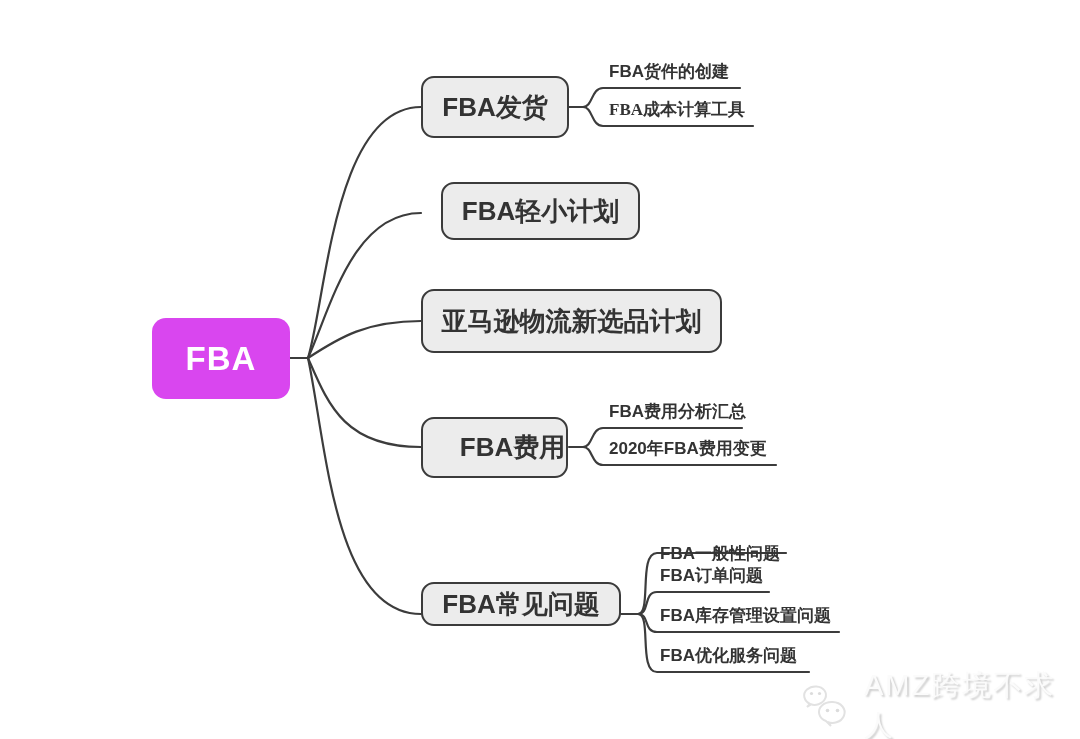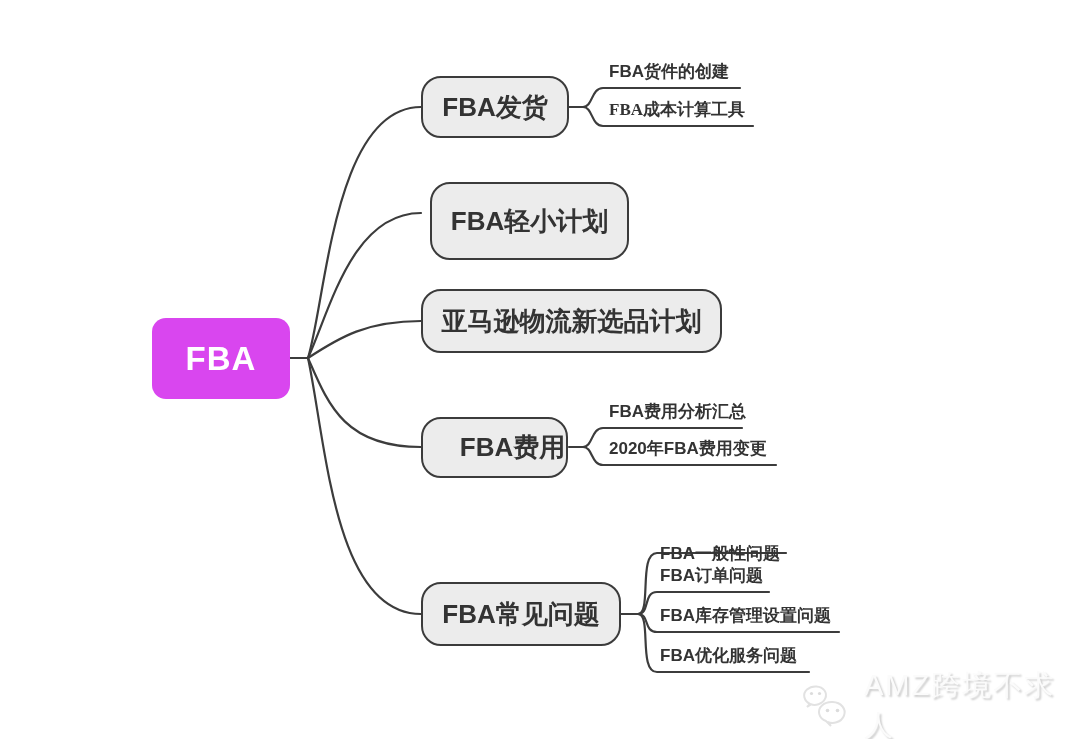--- a/index.html
+++ b/index.html
@@ -11,21 +11,21 @@
   .wires path{fill:none;stroke:#3c3c3c;stroke-width:2.2;stroke-linecap:round;}
   .node{
     position:absolute;display:flex;align-items:center;justify-content:center;
     box-sizing:border-box;white-space:nowrap;
   }
   .root{
     background:#d946ef;color:#ffffff;border-radius:14px;
     font-size:33px;font-weight:bold;letter-spacing:1px;
   }
   .branch{
-    background:#ececec;border:2.5px solid #3b3b3b;border-radius:20px;
+    background:#ececec;border:2.5px solid #3b3b3b;border-radius:13px;
     color:#333333;font-size:26px;font-weight:bold;
   }
   .leaf{
     position:absolute;color:#333333;font-size:17px;font-weight:600;
     white-space:nowrap;height:24px;line-height:24px;
   }
   .watermark{
     position:absolute;left:800px;top:666px;display:flex;align-items:center;gap:8px;
   }
   .wm-text{
@@ -59,27 +59,27 @@
     <path d="M638,614 C652,614 638,553 657,553 H786"></path>
     <path d="M638,614 C650,614 643,592 657,592 H769"></path>
     <path d="M638,614 C650,614 643,632 657,632 H839"></path>
     <path d="M638,614 C652,614 638,672 657,672 H809"></path>
   </svg>
 
   <div class="node root" style="left:152px;top:318px;width:138px;height:81px;">FBA</div>
 
   <div class="node branch" style="left:421px;top:76px;width:148px;height:62px;">FBA发货</div>
 
-  <div class="node branch" style="left:430px;top:182px;width:199px;height:78px;">FBA轻小计划</div>
+  <div class="node branch" style="left:441px;top:182px;width:199px;height:58px;">FBA轻小计划</div>
 
   <div class="node branch" style="left:421px;top:289px;width:301px;height:64px;text-align:right;">亚马逊物流新选品计划</div>
 
   <div class="node branch" style="left:421px;top:417px;width:147px;height:61px;padding-left:36px;">FBA费用</div>
 
-  <div class="node branch" style="left:421px;top:582px;width:200px;height:64px;">FBA常见问题</div>
+  <div class="node branch" style="left:421px;top:582px;width:200px;height:44px;">FBA常见问题</div>
 
   <div class="leaf" style="left:609px;top:60px;">FBA货件的创建</div>
   <div class="leaf" style="left:609px;top:98px;font-family:Liberation Serif, serif;">FBA成本计算工具</div>
 
   <div class="leaf" style="left:609px;top:400px;">FBA费用分析汇总</div>
   <div class="leaf" style="left:609px;top:437px;">2020年FBA费用变更</div>
 
   <div class="leaf" style="left:660px;top:525px;margin-top:17px;">FBA一般性问题</div>
   <div class="leaf" style="left:660px;top:564px;">FBA订单问题</div>
   <div class="leaf" style="left:660px;top:604px;">FBA库存管理设置问题</div>

